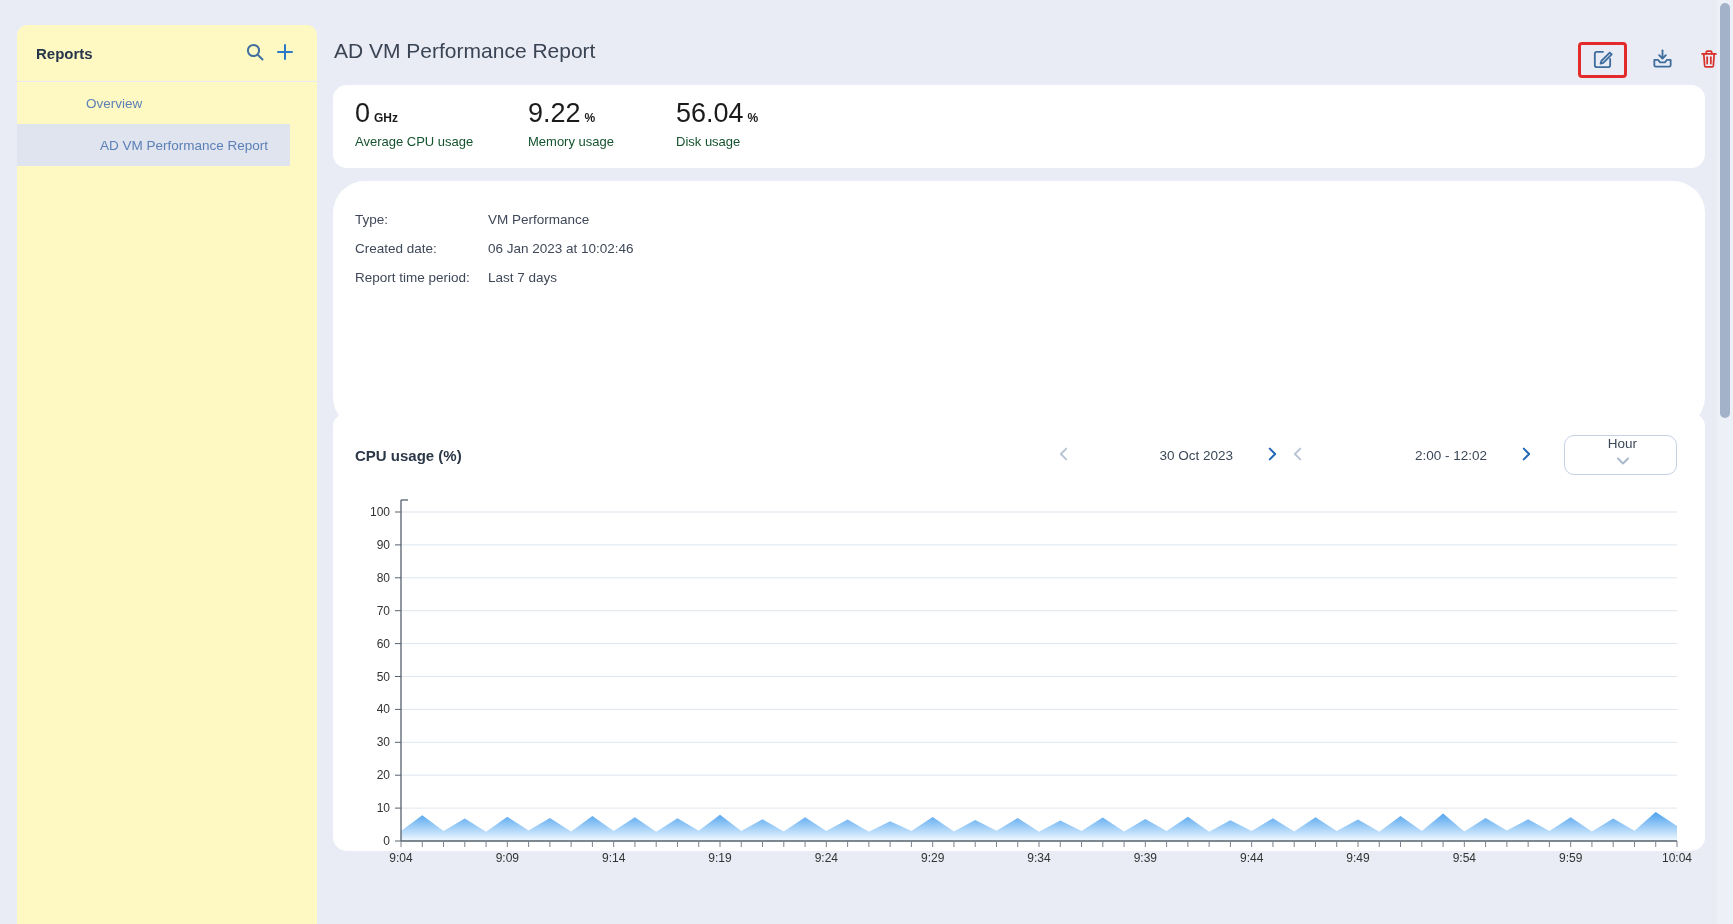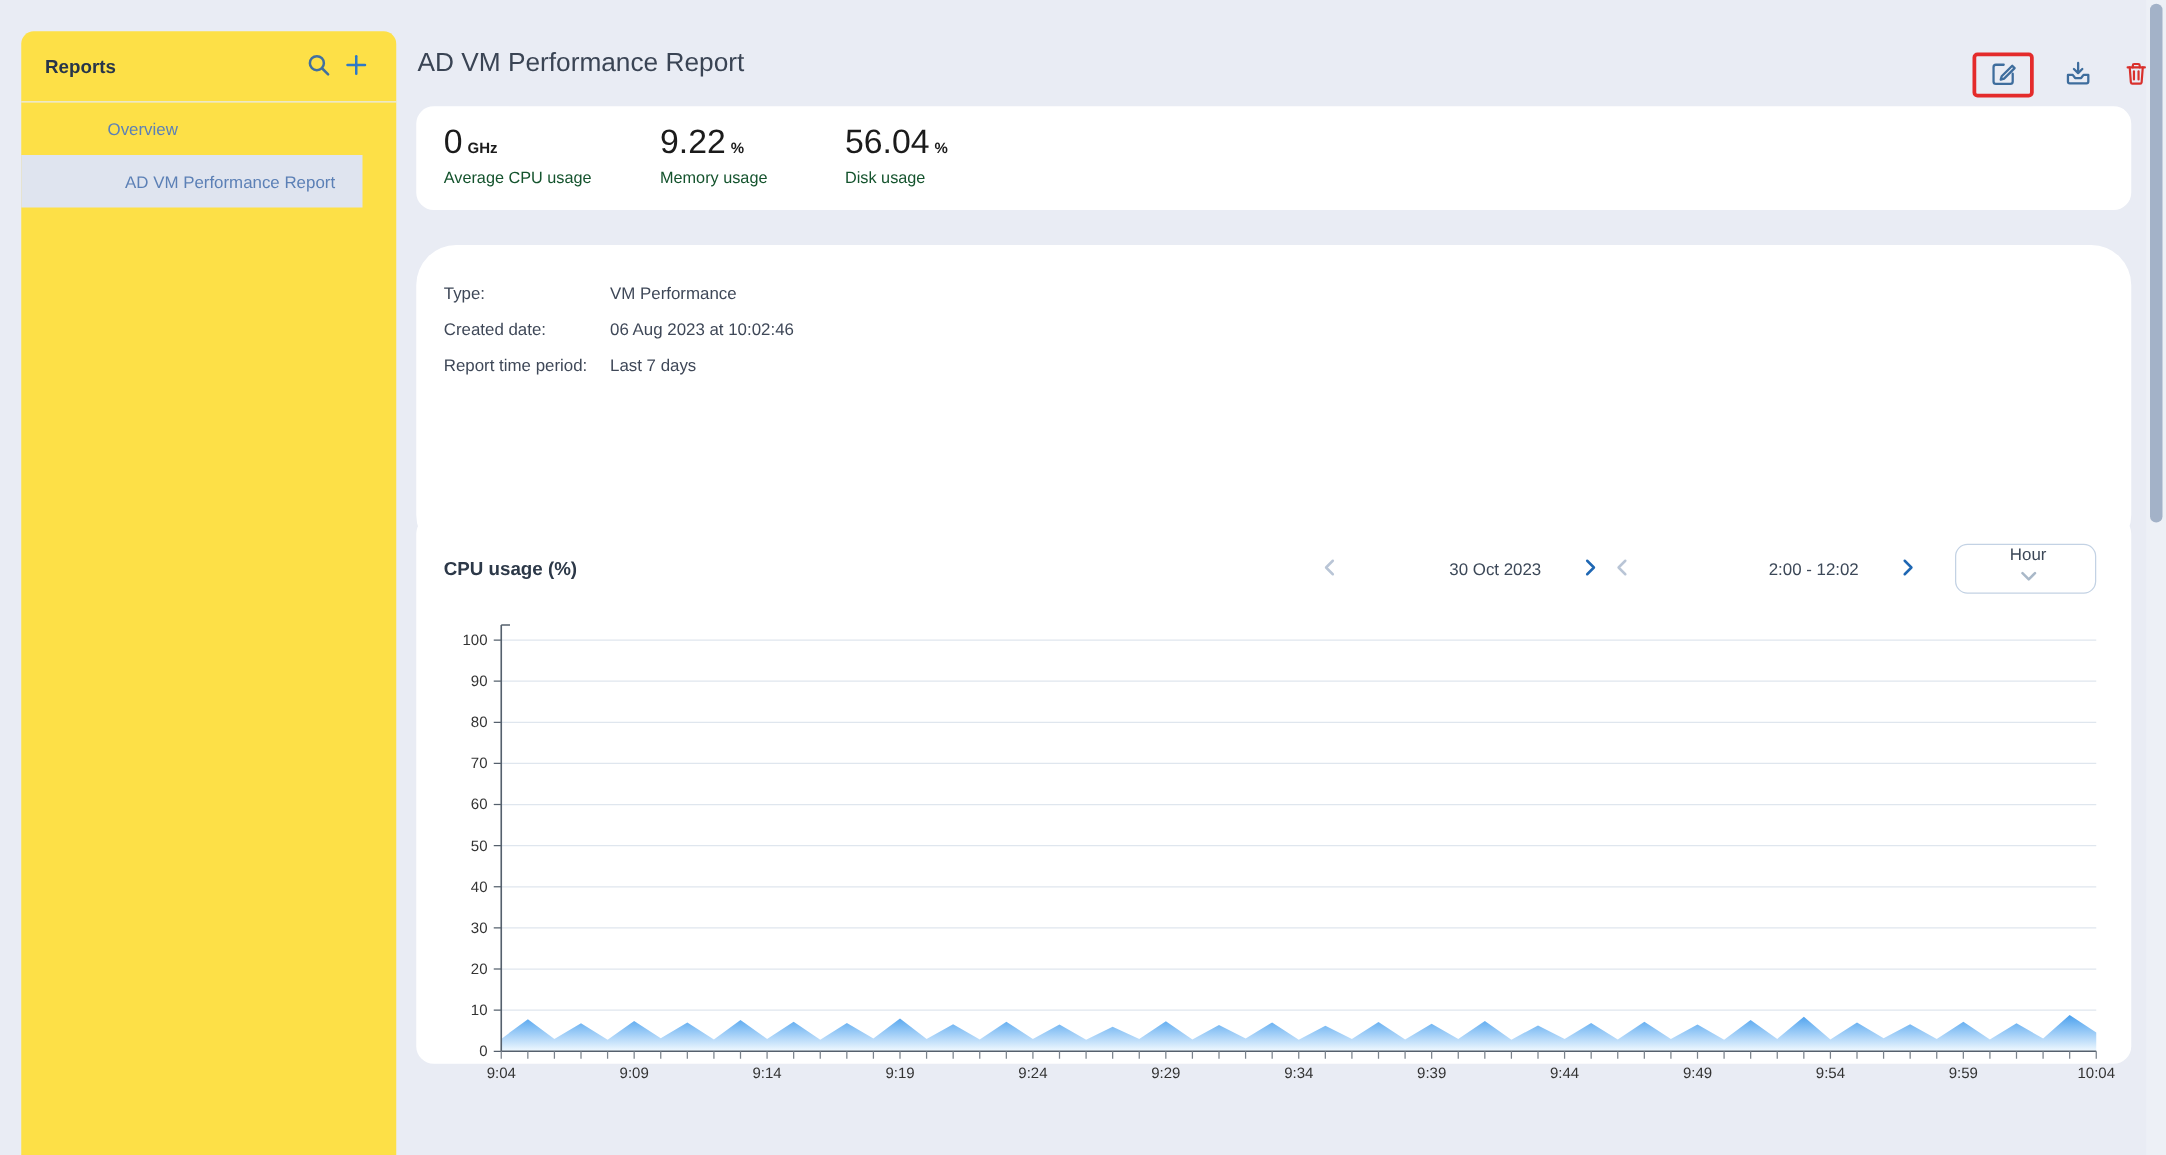--- a/index.html
+++ b/index.html
@@ -7,21 +7,21 @@
   body {
     font-family:"Liberation Sans", sans-serif;
     background:#e9ecf4;
     position:relative;
     overflow:hidden;
     color:#3c4656;
   }
   
   .sidebar {
     position:absolute; left:17px; top:25px; width:300px; height:899px;
-    background:#fde047; border-radius:10px 10px 0 0;
+    background:#fef9c3; border-radius:10px 10px 0 0;
   }
   .sb-header {
     height:57px; display:flex; align-items:center;
     padding:0 22px 0 19px; border-bottom:1px solid #e7eaf1;
   }
   .sb-title { flex:1; font-size:15px; font-weight:bold; color:#27354a; }
   .sb-header .icon-btn { margin-left:10px; cursor:pointer; display:flex; }
   .sb-item {
     height:42px; display:flex; align-items:center;
     margin-right:27px; font-size:13.5px; color:#5c80b6; cursor:pointer;
@@ -41,21 +41,21 @@
   }
   .icon-btn { background:none; border:none; cursor:pointer; display:flex; align-items:center; justify-content:center; padding:0; }
   .header-actions .gap { width:24px; }
   
   .card { position:absolute; left:333px; width:1372px; background:#fff; border-radius:14px; }
   .card.metrics { top:85px; height:83px; display:flex; gap:48px; padding:13px 0 0 22px; }
   .metric .m-row { display:flex; align-items:baseline; }
   .metric .m-value { font-size:27px; color:#1b1b1b; }
   .metric .m-unit { font-size:12px; color:#1b1b1b; margin-left:4px; font-weight:bold; }
   .metric .m-label { font-size:13px; color:#14532d; margin-top:5px; }
-  .card.details { top:196px; height:248px; padding:24px 0 0 22px;border-radius:32px; }
+  .card.details { top:181px; height:248px; padding:24px 0 0 22px;border-radius:32px; }
   .d-row { display:flex; height:29px; align-items:center; font-size:13.5px; color:#3f4858; }
   .d-label { width:133px; }
   
   .card.chart { top:413px; height:438px; }
   .chart-head { display:flex; align-items:center; padding:22px 28px 0 22px; }
   .chart-title { font-size:15px; font-weight:bold; color:#2c3848; }
   .chart-nav { margin-left:auto; display:flex; align-items:center; }
   .nav-btn { background:none; border:none; cursor:pointer; display:flex; padding:4px; }
   .nav-text { font-size:13.5px; color:#3c4858; text-align:right; }
   .nav-date { width:130px; margin:0 26px; }
@@ -166,21 +166,21 @@
   </div>
 </section>
 
 <section class="card details">
   <div class="d-row">
     <span class="d-label">Type:</span>
     <span class="d-value">VM Performance</span>
   </div>
   <div class="d-row">
     <span class="d-label">Created date:</span>
-    <span class="d-value">06 Aug 2023 at 10:02:46</span>
+    <span class="d-value">06 Jan 2023 at 10:02:46</span>
   </div>
   <div class="d-row">
     <span class="d-label">Report time period:</span>
     <span class="d-value">Last 7 days</span>
   </div>
 </section>
 
 <section class="card chart">
   <div class="chart-head">
     <span class="chart-title">CPU usage (%)</span>

